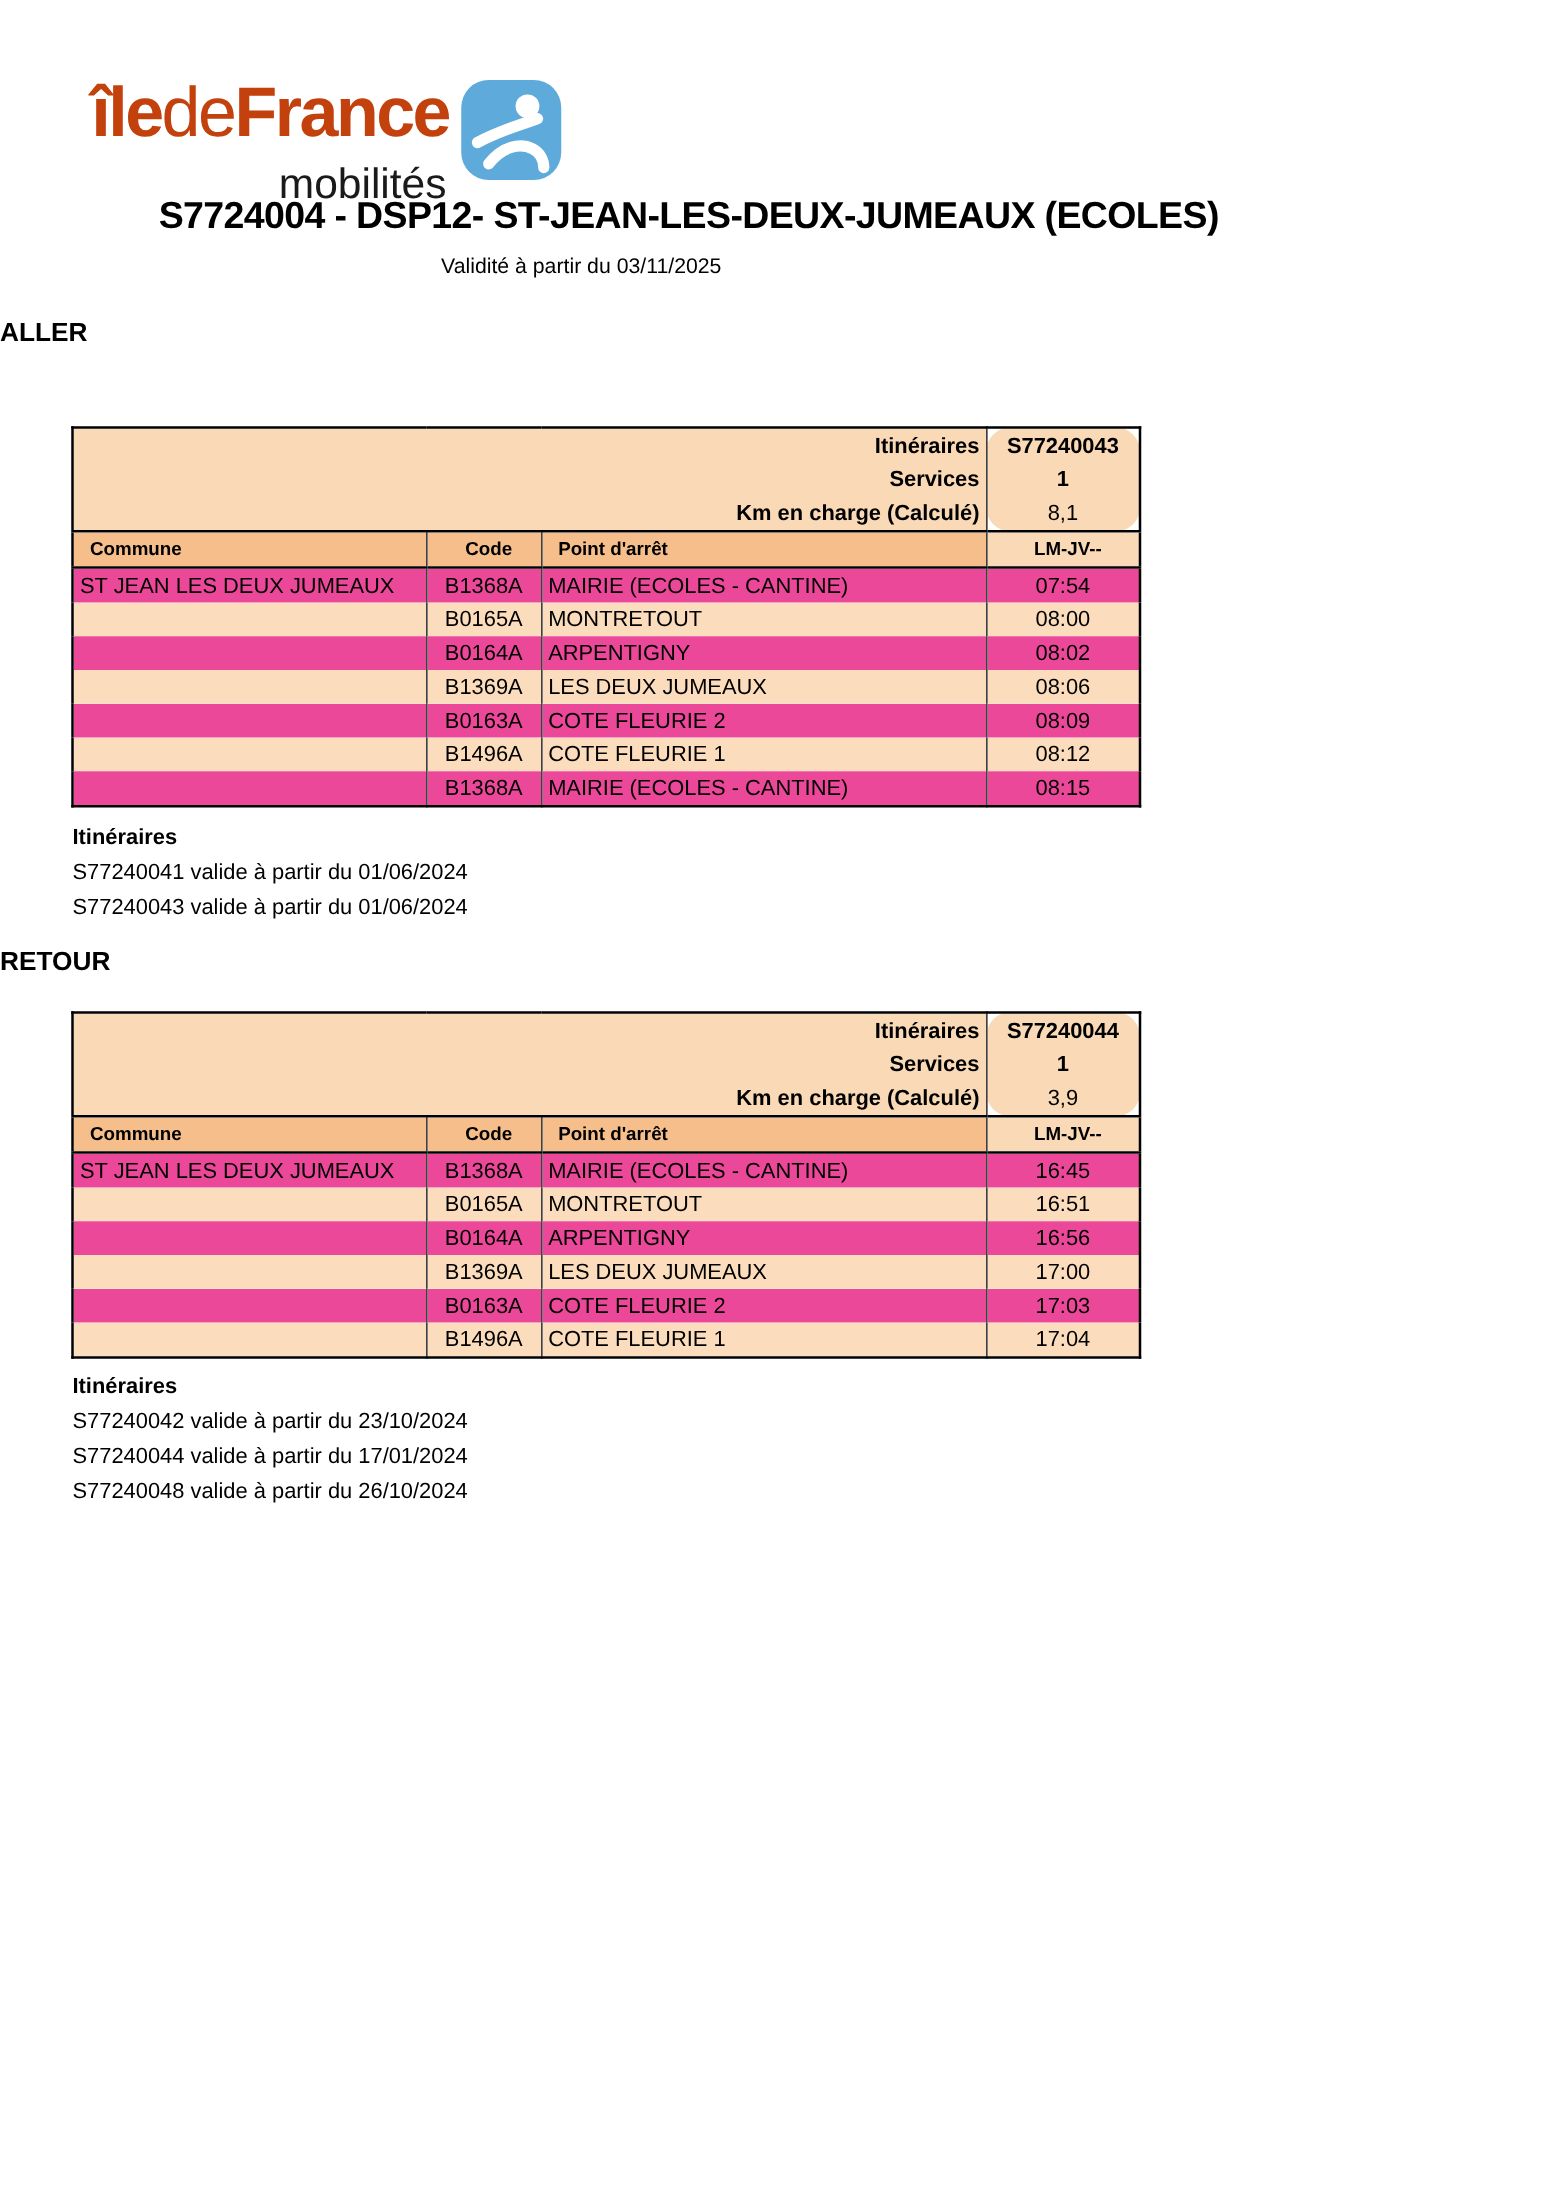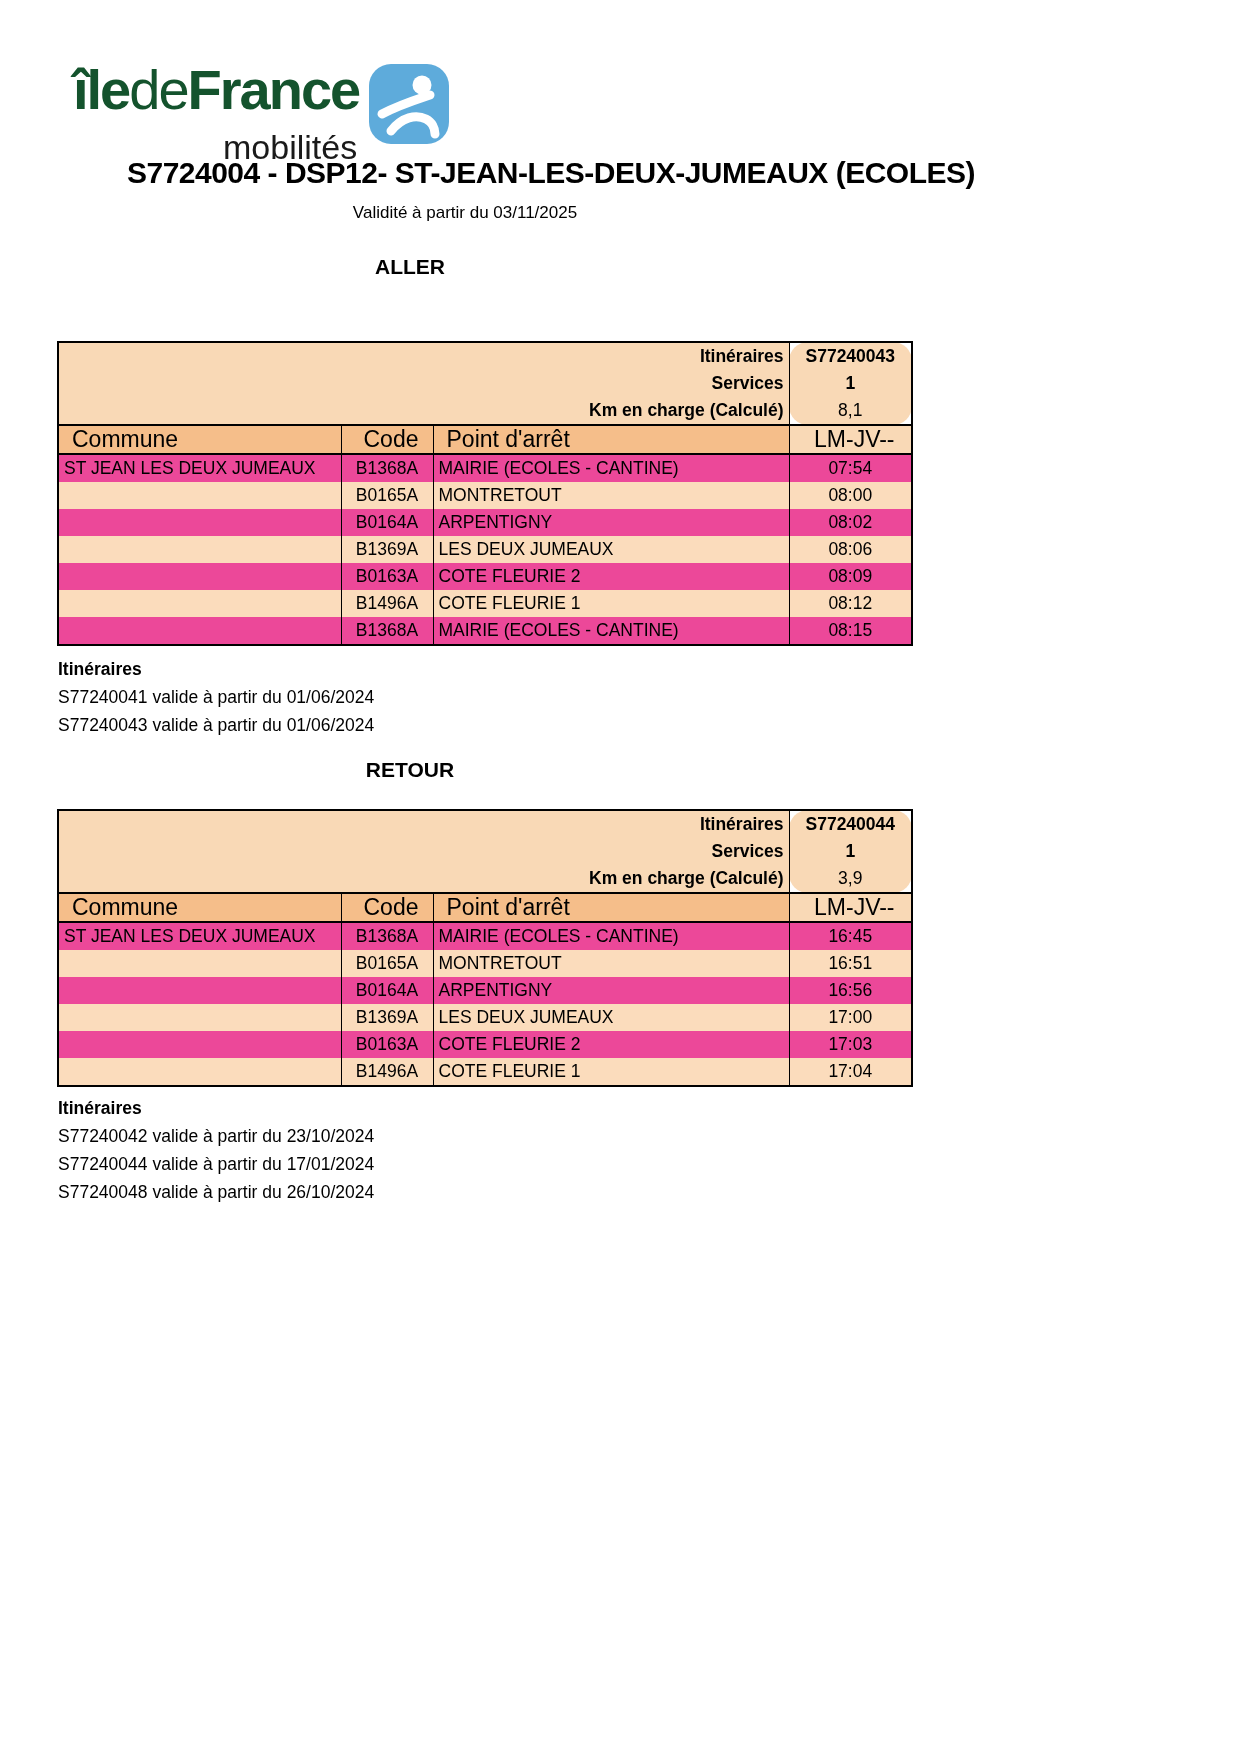--- a/index.html
+++ b/index.html
@@ -8,42 +8,42 @@
     position: relative;
     width: 1240px;
     height: 1754px;
     background: #ffffff;
     overflow: hidden;
   }
 
   
   .logo { position: absolute; left: 73px; top: 62px; display: flex; align-items: flex-start; }
   .logo-text { text-align: right; line-height: 1; }
-  .brand-line { font-size: 56px; letter-spacing: -2px; color: #14532d; white-space: nowrap; }
+  .brand-line { font-size: 56px; letter-spacing: -2px; color: #c2410c; white-space: nowrap; }
   .brand-ile, .brand-france { font-weight: bold; }
   .brand-de { font-weight: normal; }
   .brand-sub { font-size: 34px; color: #1a1a1a; margin-top: 12px; padding-right: 2px; letter-spacing: 0; }
   .logo-icon {
     width: 80px; height: 80px; margin-left: 10px; margin-top: 2px;
     background: #5EABDB; border-radius: 22px; flex: 0 0 auto;
   }
 
   
   .doc-title {
     position: absolute; top: 156px; left: 15px; width: 960px;
     text-align: right; font-size: 30px; font-weight: bold; letter-spacing: -0.5px;
     white-space: nowrap;
   }
   .doc-subtitle {
     position: absolute; top: 203px; left: 0; width: 930px;
     text-align: center; font-size: 17px;
   }
   .section-heading {
     position: absolute; left: 0; width: 820px;
-    text-align: center; font-size: 21px; font-weight: bold;
+    font-size: 21px; font-weight: bold;
   }
   .heading-aller  { top: 255px; }
   .heading-retour { top: 758px; }
 
   
   .timetable {
     position: absolute; left: 57px;
     border-collapse: collapse; table-layout: fixed;
     width: 854px; font-size: 17.5px;
     border: 2.5px solid #000;
@@ -62,22 +62,22 @@
   }
 
   .meta-row td { background: #F9D9B6; border-bottom: 2px solid #000; vertical-align: middle; }
   .meta-labels { text-align: right; }
   .meta-labels div { font-weight: bold; line-height: 27px; }
   .meta-values { text-align: center; border-radius: 19px; }
   .meta-values div { line-height: 27px; }
   .meta-values div.bold { font-weight: bold; }
 
   .cols-row th {
-    background: #F5BE8A; font-weight: normal; text-align: left;
-    height: 27px; border-bottom: 2px solid #000; font-size: 23px; padding-left: 13px;
+    background: #F5BE8A; font-weight: bold; text-align: left;
+    height: 27px; border-bottom: 2px solid #000; font-size: 15px; padding-left: 13px;
   }
   .cols-row th.col-code { text-align: center; }
   .cols-row th.col-days { background: #F9D9B6; text-align: center; }
 
   .timetable tbody td { height: 27px; background: #ec4899; }
   .timetable tbody tr:nth-child(even) td { background: #FBDCBC; }
   .timetable tbody td.col-code, .timetable tbody td.col-time { text-align: center; }
 
   
   .itineraires { position: absolute; left: 58px; font-size: 17.5px; }

